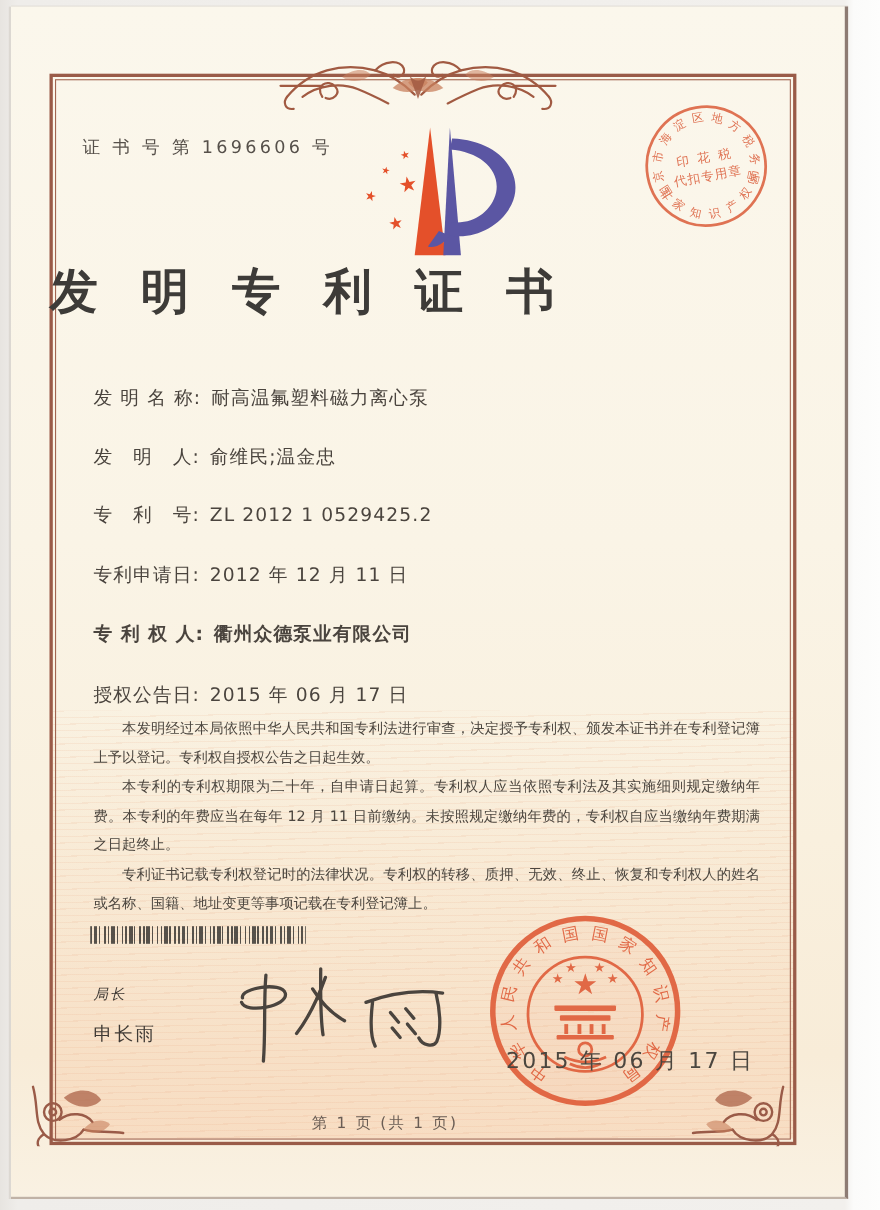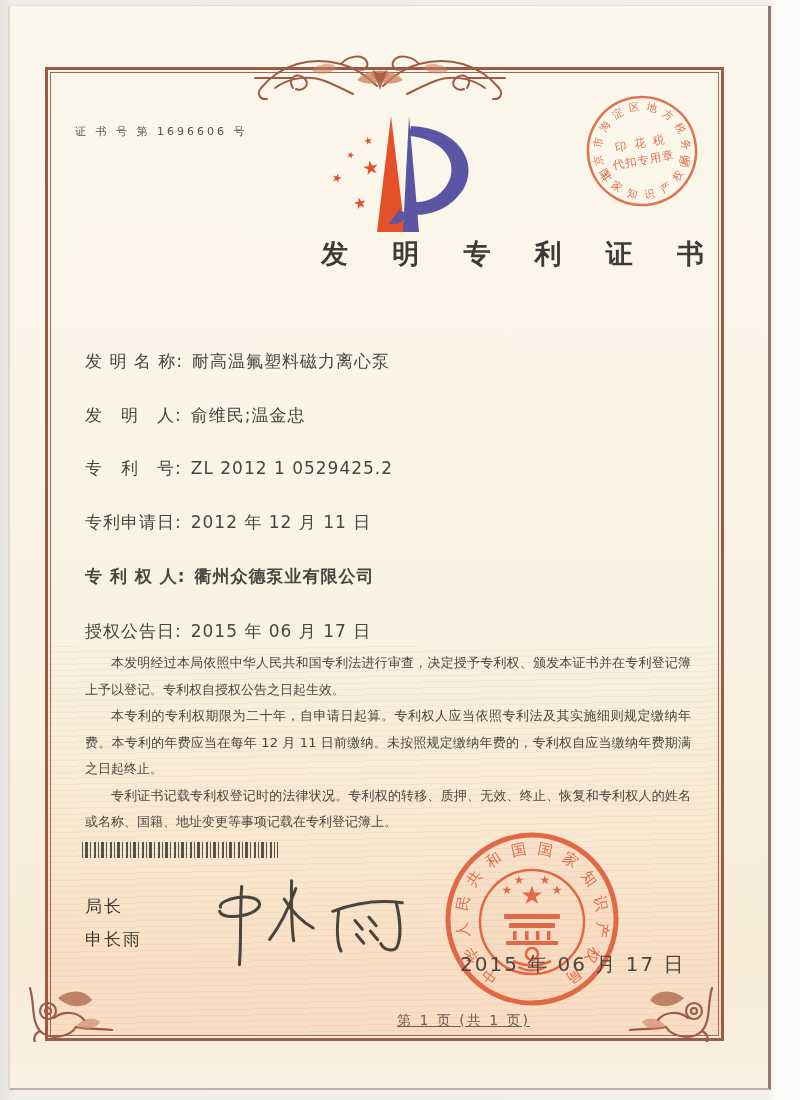--- a/index.html
+++ b/index.html
@@ -24,61 +24,61 @@
   .frame{
     position:absolute;left:35px;top:61px;width:673px;height:968px;z-index:2;
     border:3px solid #9a5b48;
   }
   .frame-inner{
     position:absolute;left:2px;top:2px;right:2px;bottom:2px;
     border:1px solid #a26550;
   }
   .cert-number{
     position:absolute;left:65px;top:118px;z-index:4;
-    font-size:11px;letter-spacing:3px;color:#56504a;
+    font-size:16px;letter-spacing:3px;color:#56504a;
   }
   .logo{position:absolute;left:305px;top:106px;width:170px;height:128px;z-index:4;}
   .seal-tax{
     position:absolute;left:575px;top:88px;width:114px;height:114px;z-index:5;
     transform:rotate(-10deg);opacity:0.92;
   }
   .title{
     position:absolute;left:35px;top:230px;width:673px;z-index:4;
-    text-align:right;font-family:Liberation Mono, monospace;
-    font-size:27px;font-weight:600;letter-spacing:14px;color:#3d3b38;
+    text-align:left;font-family:Liberation Serif, serif;
+    font-size:44px;font-weight:600;letter-spacing:14px;color:#3d3b38;
   }
   .field{
     position:absolute;left:75px;z-index:4;font-size:17px;color:#4a443e;letter-spacing:1px;white-space:nowrap;
   }
   .f-val{margin-left:9px;}
   .notice{
     position:absolute;left:75px;top:644px;width:606px;z-index:4;
     font-size:13px;line-height:26.5px;color:#4c463f;text-align:justify;
   }
   .notice p{margin:0;text-indent:2em;}
   .barcode{
     position:absolute;left:72px;top:836px;width:196px;height:16px;z-index:4;
     background:repeating-linear-gradient(90deg,
       #3a3733 0px,#3a3733 1.5px, rgba(0,0,0,0) 1.5px, rgba(0,0,0,0) 3px,
       #3a3733 3px,#3a3733 6.5px, rgba(0,0,0,0) 6.5px, rgba(0,0,0,0) 8px,
       #3a3733 8px,#3a3733 9px, rgba(0,0,0,0) 9px, rgba(0,0,0,0) 12.5px,
       #3a3733 12.5px,#3a3733 14px, rgba(0,0,0,0) 14px, rgba(0,0,0,0) 16px);
     opacity:0.85;
   }
-  .officer-title{position:absolute;left:75px;top:889px;z-index:4;font-size:17px;color:#3f3a35;letter-spacing:2px;}
+  .officer-title{position:absolute;left:75px;top:889px;z-index:4;font-size:13px;color:#3f3a35;letter-spacing:2px;font-style:italic;}
   .officer-name{position:absolute;left:75px;top:922px;z-index:4;font-size:17px;color:#3f3a35;letter-spacing:2px;font-family:Liberation Mono, monospace;}
   .signature{position:absolute;left:195px;top:868px;width:215px;height:95px;z-index:4;transform:rotate(-2deg);}
   .seal-sipo{position:absolute;left:433px;top:824px;width:178px;height:178px;z-index:4;opacity:0.9;}
   .grant-stamp-date{
     position:absolute;left:450px;top:945px;z-index:6;
     font-size:20px;letter-spacing:2px;color:#4b463f;
   }
   .footer{
-    position:absolute;left:140px;top:1006px;width:380px;z-index:4;
-    text-align:right;font-size:14px;letter-spacing:2px;color:#6a5d54;text-decoration:underline;
+    position:absolute;left:150px;top:1006px;width:380px;z-index:4;
+    text-align:center;font-size:14px;letter-spacing:2px;color:#6a5d54;
   }
   .crest-top{position:absolute;left:243px;top:42px;width:254px;height:56px;z-index:3;}
   .flourish{position:absolute;width:90px;height:58px;z-index:3;}
   .flourish.bl{left:14px;top:978px;}
   .flourish.br{left:618px;top:978px;transform:scaleX(-1);}
   svg text{font-family:"DejaVu Sans","Liberation Sans",sans-serif;}
 </style>
 </head>
 <body>
 

